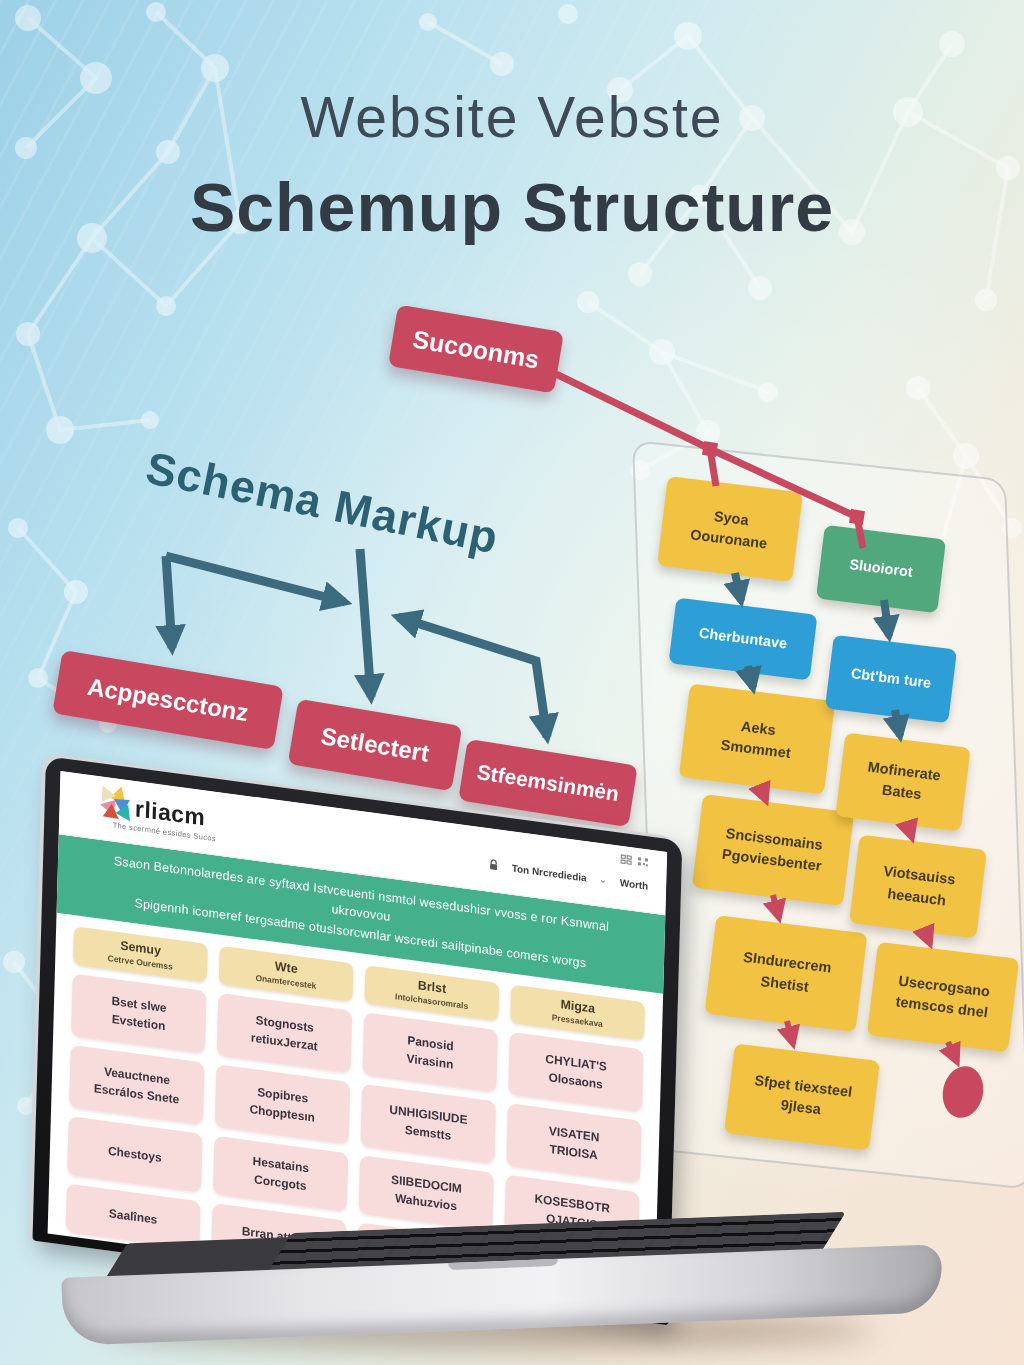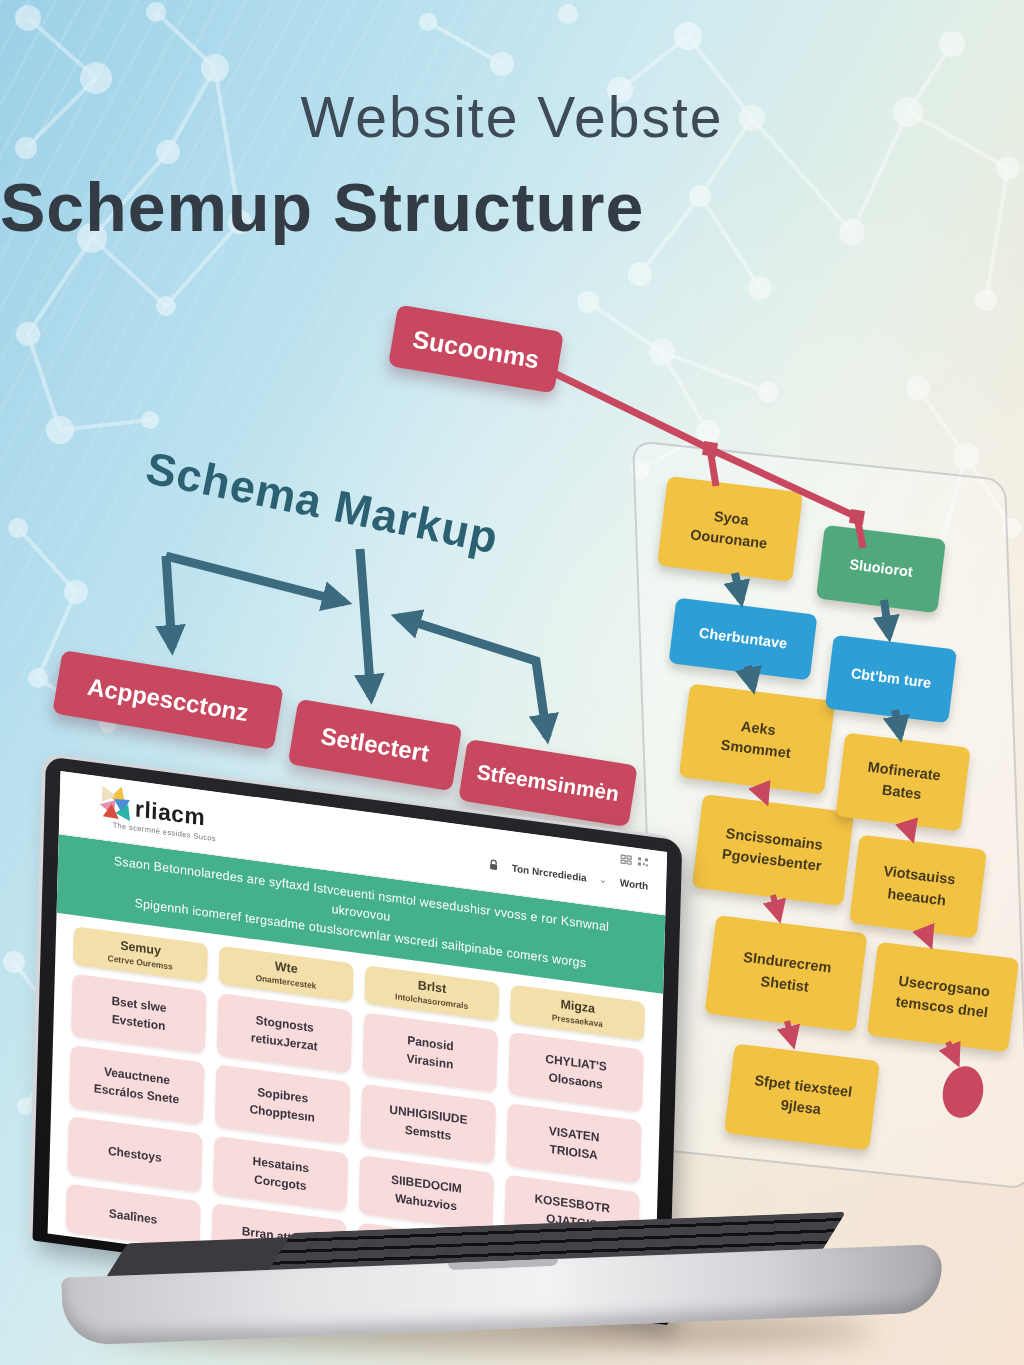--- a/index.html
+++ b/index.html
@@ -12,21 +12,21 @@
   }
   .hatch{position:absolute;inset:0;pointer-events:none;
     background:repeating-linear-gradient(118deg, rgba(255,255,255,.12) 0 3px, rgba(255,255,255,0) 3px 24px);
     -webkit-mask-image:linear-gradient(135deg,#000 0%,transparent 55%);
     mask-image:linear-gradient(135deg,#000 0%,transparent 55%);}
   .net{position:absolute;inset:0;opacity:.6;pointer-events:none;}
 
   
   .title1{position:absolute;left:0;top:84px;width:100%;text-align:center;
     font-size:57px;font-weight:300;letter-spacing:2px;color:#3e4a56;}
-  .title2{position:absolute;left:0;top:168px;width:100%;text-align:left;
+  .title2{position:absolute;left:0;top:168px;width:100%;text-align:center;
     font-size:68px;font-weight:800;letter-spacing:1px;color:#333b45;}
 
   
   .rbox{position:absolute;display:flex;align-items:center;justify-content:center;
     background:#c8485f;color:#fff;font-weight:700;border-radius:9px;
     box-shadow:0 8px 14px rgba(100,30,50,.28);white-space:nowrap;}
   .root-box{left:392px;top:318px;width:168px;height:62px;font-size:25px;transform:rotate(9.5deg);}
   .lbox1{left:56px;top:668px;width:224px;height:64px;font-size:24px;transform:rotate(9.5deg);}
   .lbox2{left:292px;top:712px;width:166px;height:66px;font-size:24px;transform:rotate(9.5deg);}
   .lbox3{left:462px;top:752px;width:172px;height:62px;font-size:21px;transform:rotate(9deg);}

